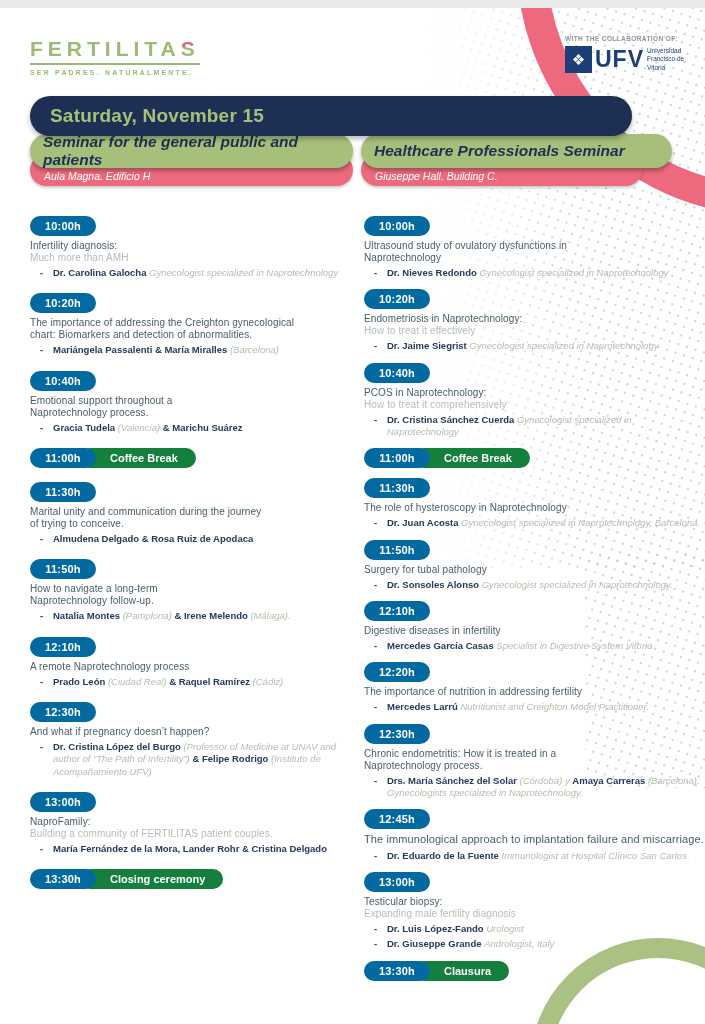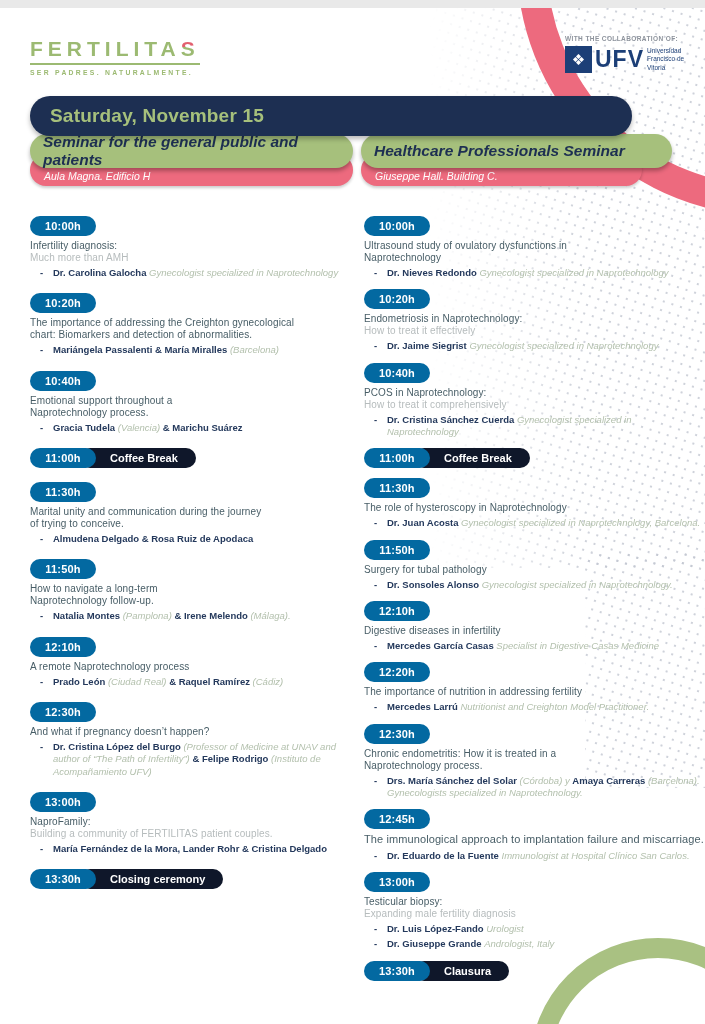--- a/index.html
+++ b/index.html
@@ -68,21 +68,21 @@
   .s-title.small{font-size:11px;}
 
   .spk{position:relative;margin-top:3px;padding-left:23px;font-size:9.5px;line-height:1.3;}
   .spk::before{content:"-";position:absolute;left:10px;top:0;color:#24395c;font-weight:700;}
   .seg{white-space:pre-line;}
   .seg.name{font-weight:700;color:#24395c;}
   .seg.role{font-style:italic;color:#b3c0ad;}
 
   .badge-row{position:relative;height:20px;}
   .badge-pill{
-    position:absolute;left:50px;top:0;height:20px;border-radius:10px;background:#0f172a;
+    position:absolute;left:50px;top:0;height:20px;border-radius:10px;background:#15803d;
     display:inline-flex;align-items:center;padding:0 18px 0 30px;
     color:#fff;font-size:11px;font-weight:700;white-space:nowrap;z-index:1;
   }
   .time-pill.abs{position:absolute;left:0;top:0;z-index:2;}
 </style>
 </head>
 <body>
 
 <div class="canvas">
 
@@ -238,21 +238,21 @@
 
       <div class="session">
         <div class="time-row"><span class="time-pill">11:50h</span></div>
         <div class="s-title t-dark">Surgery for tubal pathology</div>
         <div class="spk"><span class="seg name">Dr. Sonsoles Alonso </span><span class="seg role">Gynecologist specialized in Naprotechnology.</span></div>
       </div>
 
       <div class="session">
         <div class="time-row"><span class="time-pill">12:10h</span></div>
         <div class="s-title t-dark">Digestive diseases in infertility</div>
-        <div class="spk"><span class="seg name">Mercedes García Casas </span><span class="seg role">Specialist in Digestive Casas Medicine</span></div>
+        <div class="spk"><span class="seg name">Mercedes García Casas </span><span class="seg role">Specialist in Digestive System Vitoria</span></div>
       </div>
 
       <div class="session">
         <div class="time-row"><span class="time-pill">12:20h</span></div>
         <div class="s-title t-dark">The importance of nutrition in addressing fertility</div>
         <div class="spk"><span class="seg name">Mercedes Larrú </span><span class="seg role">Nutritionist and Creighton Model Practitioner.</span></div>
       </div>
 
       <div class="session">
         <div class="time-row"><span class="time-pill">12:30h</span></div>

